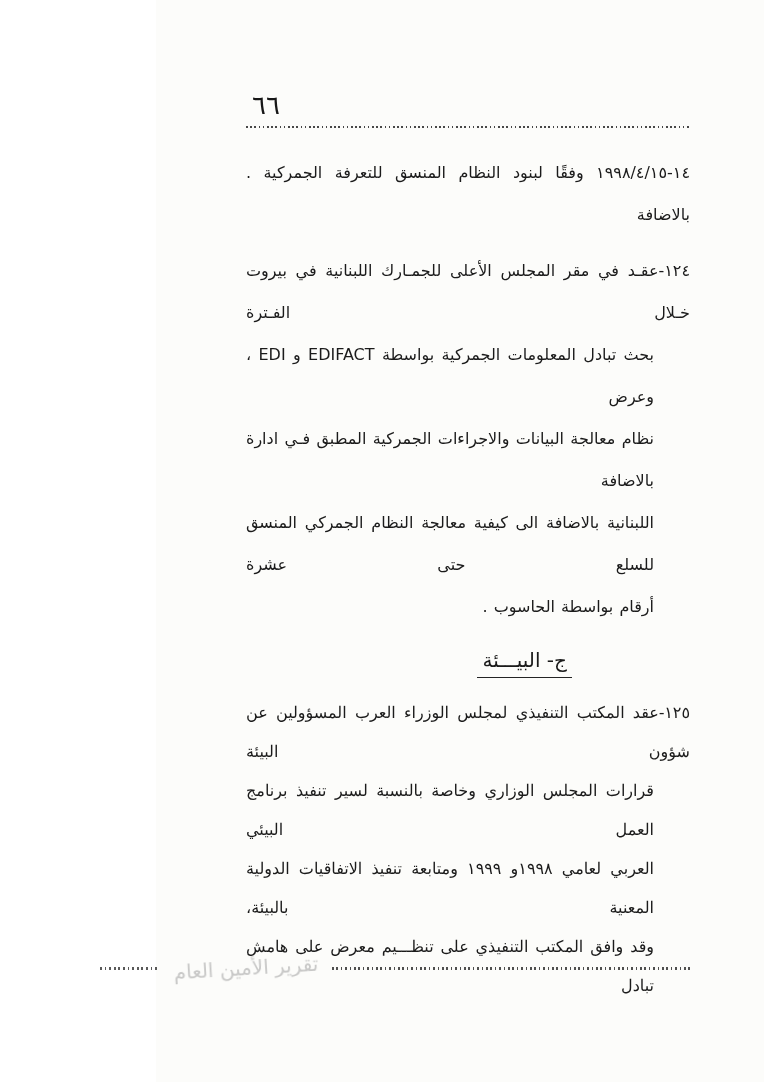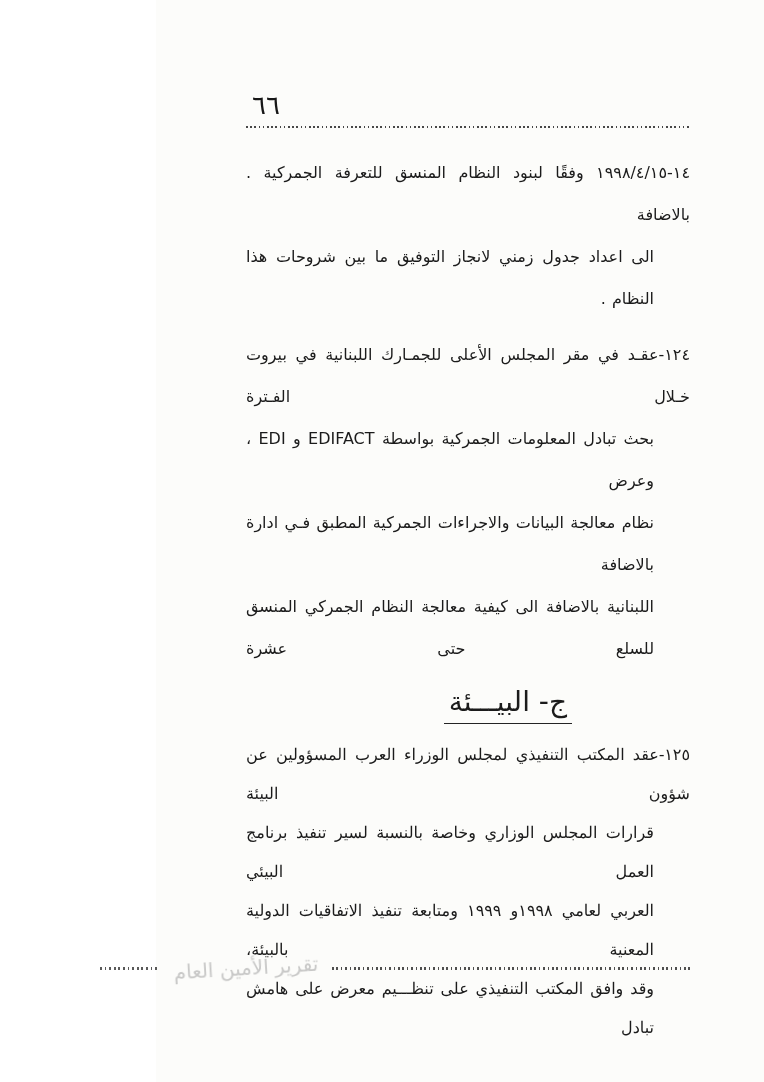--- a/index.html
+++ b/index.html
@@ -49,21 +49,21 @@
     -moz-text-align-last: right;
   }
   .p-tariff { margin-top: 24px; }
   .p-124   { margin-top: 14px; }
   .p-125   { margin-top: 12px; font-family: Liberation Serif, serif; }
   .p-125 .line { line-height: 39px; }
   .heading {
     margin-top: 11px;
     text-align: right;
     padding-right: 118px;
-    font-size: 28px;
+    font-size: 20px;
     line-height: 42px;
   }
   .heading .u {
     border-bottom: 1.6px solid #242424;
     padding: 0 5px 5px 5px;
   }
   .footer {
     position: absolute;
     top: 946px; right: 74px; left: 90px;
     height: 44px;
@@ -97,28 +97,28 @@
 
 <div class="page">
   <div class="column">
 
     <div class="pageno">٦٦</div>
 
     <div class="rule"></div>
 
     <div class="para p-tariff">
       <div class="line">١٤-١٩٩٨/٤/١٥ وفقًا لبنود النظام المنسق للتعرفة الجمركية . بالاضافة</div>
-      <div class="line cont last">الى اعداد جدول زمني لانجاز التوفيق ما بين شروحات هذا النظام .</div>
     </div>
 
     <div class="para p-124">
       <div class="line">١٢٤-عقـد في مقر المجلس الأعلى للجمـارك اللبنانية في بيروت خـلال الفـترة</div>
       <div class="line cont">بحث تبادل المعلومات الجمركية بواسطة EDIFACT و EDI ، وعرض</div>
       <div class="line cont">نظام معالجة البيانات والاجراءات الجمركية المطبق فـي ادارة بالاضافة</div>
       <div class="line cont">اللبنانية بالاضافة الى كيفية معالجة النظام الجمركي المنسق للسلع حتى عشرة</div>
+      <div class="line cont last">أرقام بواسطة الحاسوب .</div>
     </div>
 
     <div class="heading">
       <span class="u">ج- البيـــئة</span>
     </div>
 
     <div class="para p-125">
       <div class="line">١٢٥-عقد المكتب التنفيذي لمجلس الوزراء العرب المسؤولين عن شؤون البيئة</div>
       <div class="line cont">قرارات المجلس الوزاري وخاصة بالنسبة لسير تنفيذ برنامج العمل البيئي</div>
       <div class="line cont">العربي لعامي ١٩٩٨و ١٩٩٩ ومتابعة تنفيذ الاتفاقيات الدولية المعنية بالبيئة،</div>

